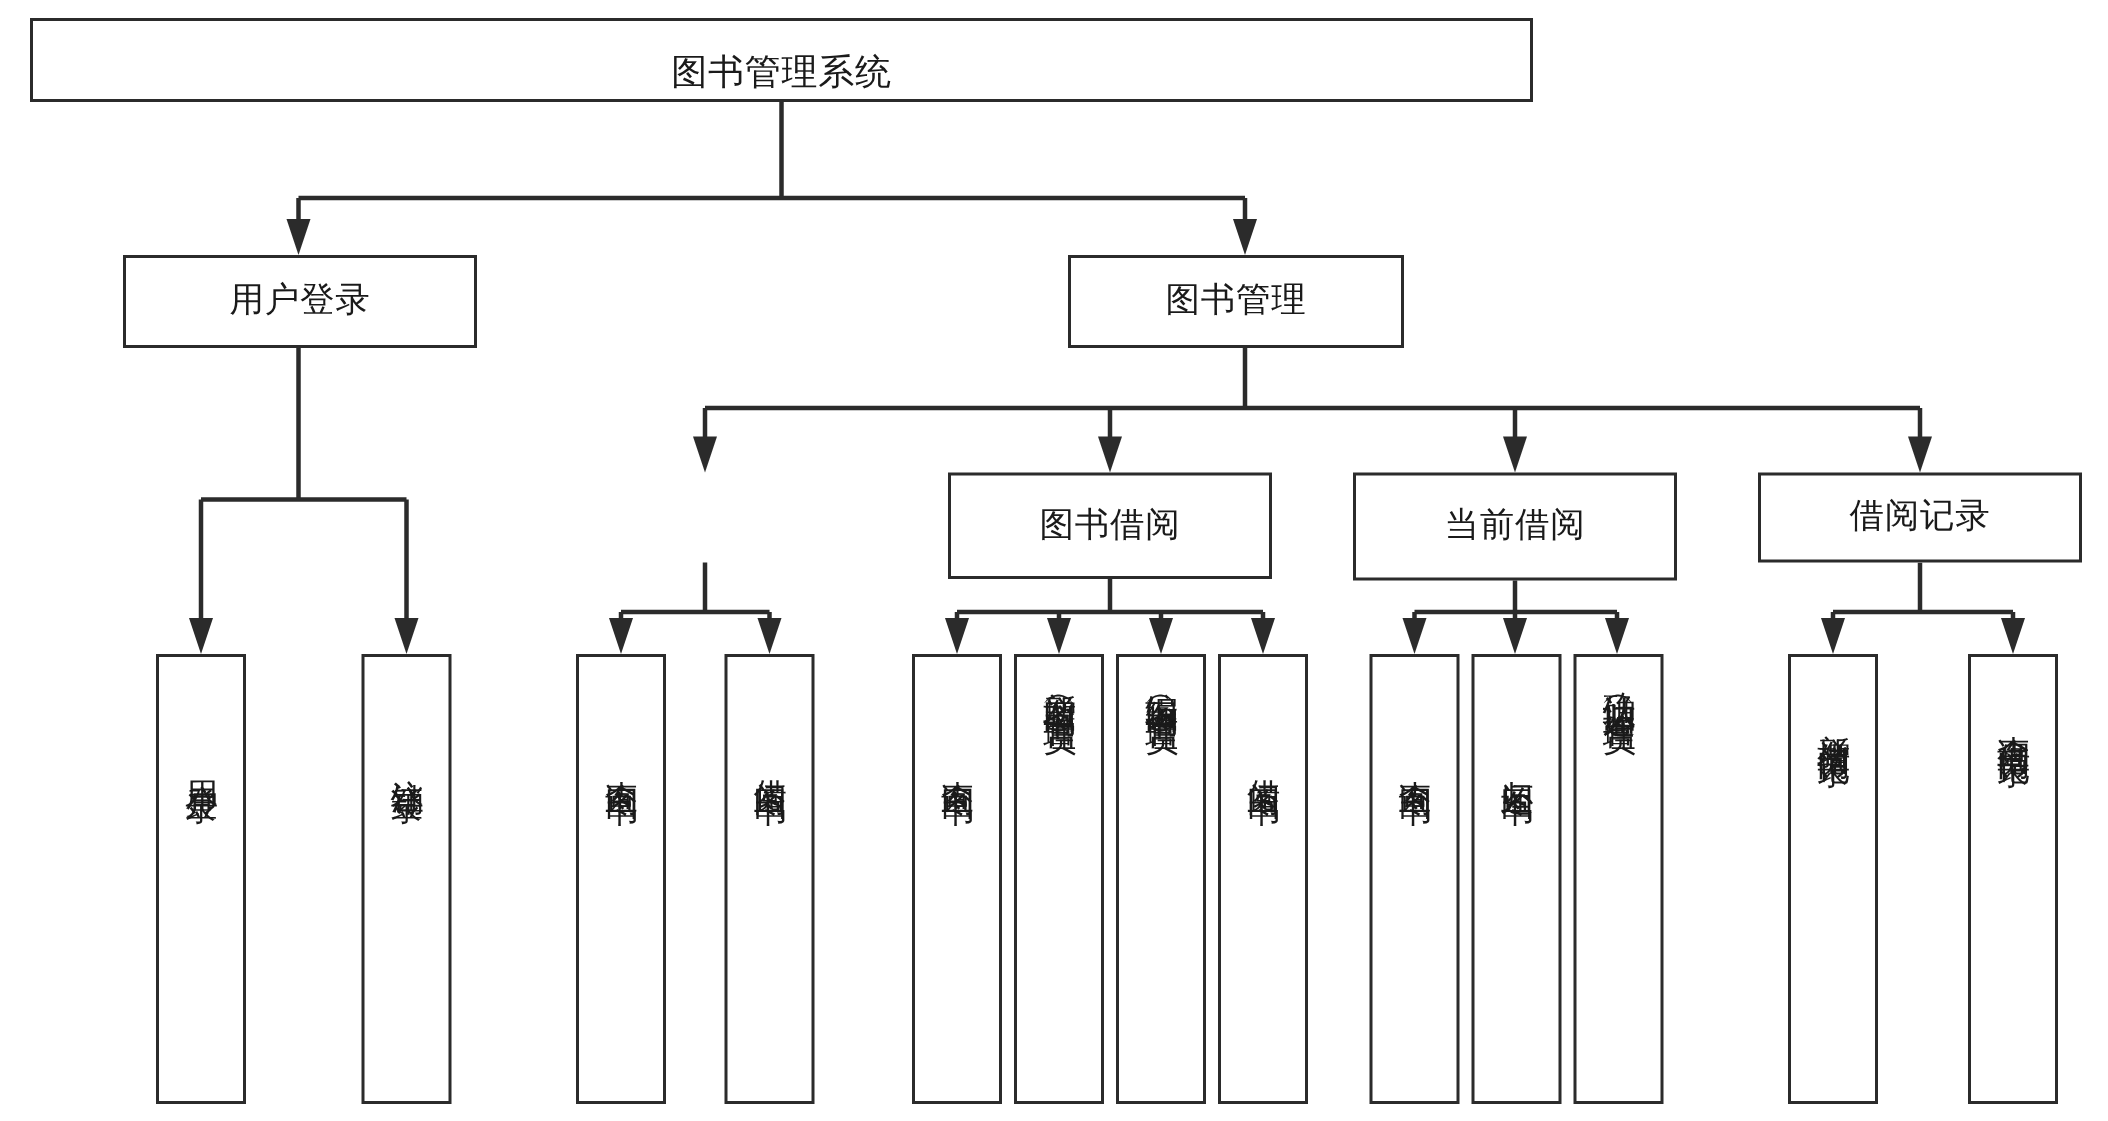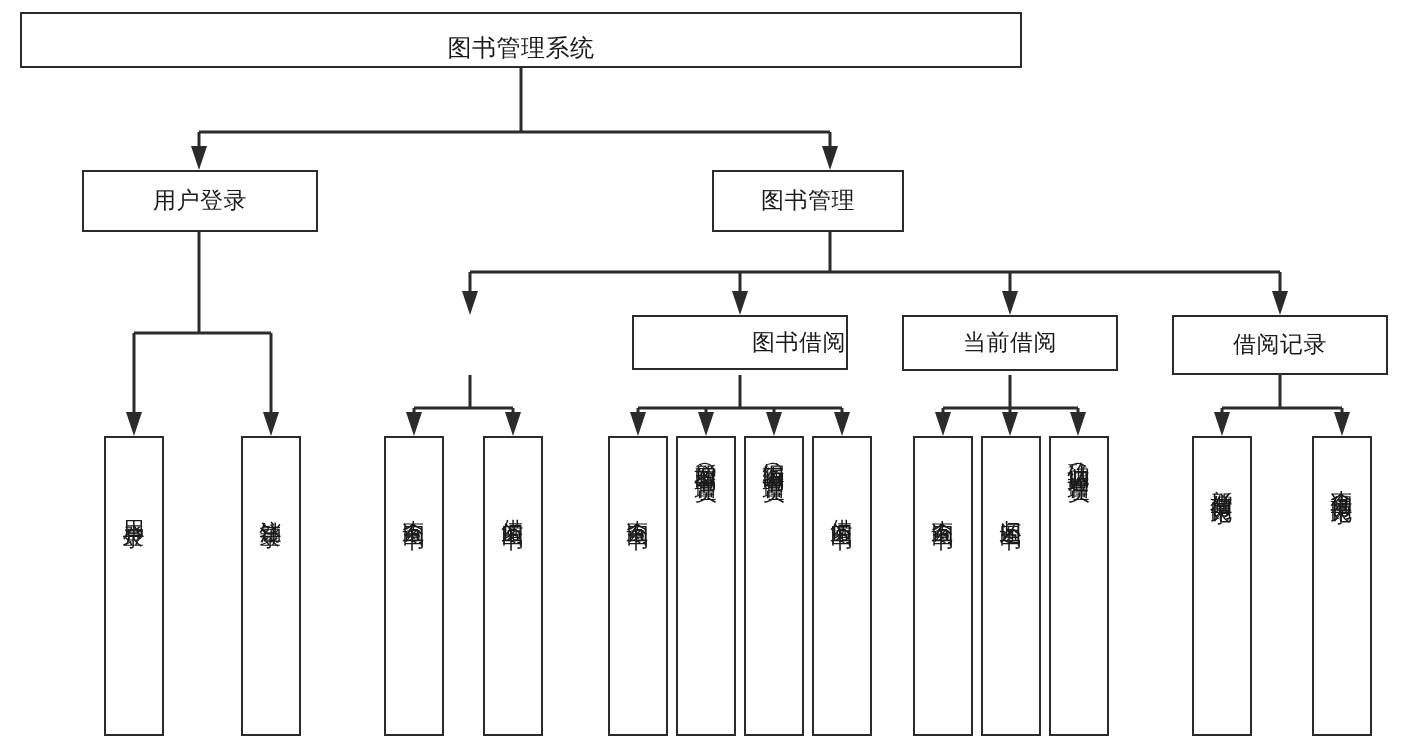--- a/index.html
+++ b/index.html
@@ -148,28 +148,28 @@
     <polygon class="arrow" points="1342,436 1334,412 1350,412"></polygon>
   </svg>
 
   <div class="node horiz root" style="left:20px; top:12px; width:1002px; height:56px;">
     <span class="label">图书管理系统</span>
   </div>
 
   <div class="node horiz" style="left:82px; top:170px; width:236px; height:62px;">
     <span class="label">用户登录</span>
   </div>
-  <div class="node horiz" style="left:712px; top:170px; width:192px; height:62px;">
+  <div class="node horiz" style="left:712px; top:170px; width:224px; height:62px;">
     <span class="label">图书管理</span>
   </div>
 
-  <div class="node horiz" style="left:632px; top:315px; width:216px; height:55px;justify-content:flex-end;">
+  <div class="node horiz" style="left:632px; top:315px; width:216px; height:71px;">
     <span class="label">图书借阅</span>
   </div>
-  <div class="node horiz" style="left:902px; top:315px; width:216px; height:56px;">
+  <div class="node horiz" style="left:902px; top:315px; width:216px; height:72px;">
     <span class="label">当前借阅</span>
   </div>
   <div class="node horiz" style="left:1172px; top:315px; width:216px; height:60px;">
     <span class="label">借阅记录</span>
   </div>
 
   <div class="node vert" style="left:104px; top:436px; width:60px; height:300px; padding-top:64px;">
     <span class="label">用户登录</span>
   </div>
   <div class="node vert" style="left:241px; top:436px; width:60px; height:300px; padding-top:64px;">

